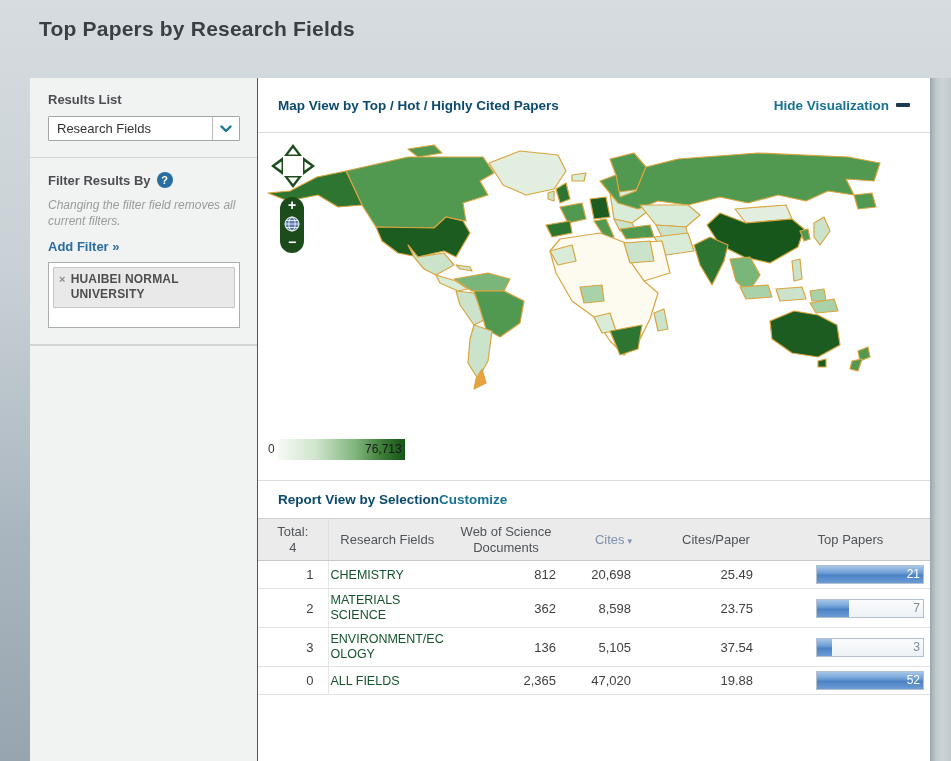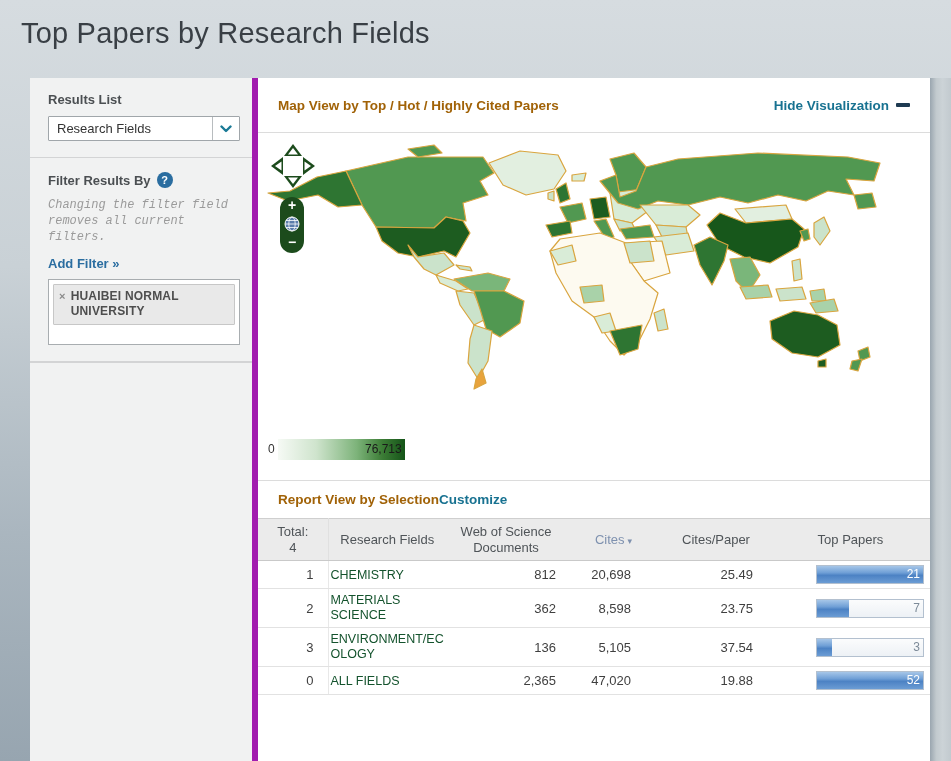--- a/index.html
+++ b/index.html
@@ -5,44 +5,44 @@
   * { margin:0; padding:0; box-sizing:border-box; }
   html,body { width:951px; height:761px; overflow:hidden; }
   body {
     font-family:"Liberation Sans", sans-serif;
     background:linear-gradient(180deg,#d6dce0 0%,#c9d1d6 35%,#aab6bf 70%,#97a5b0 100%);
     position:relative;
     color:#3f3f3f;
   }
   
   .page-title {
-    position:absolute; left:21px; top:17px;
-    font-size:29px; font-weight:normal; color:#393f45; letter-spacing:.2px;
+    position:absolute; left:39px; top:17px;
+    font-size:21px; font-weight:bold; color:#393f45; letter-spacing:.2px;
   }
   
   .app { position:absolute; left:30px; top:78px; width:900px; height:683px; display:flex; }
-  .sidebar { width:228px; background:#f1f2f2; height:100%; border-right:6px solid #a21caf; }
+  .sidebar { width:228px; background:#f1f2f2; height:100%; border-right:1px solid #a21caf; }
   .main { width:672px; background:#ffffff; height:100%; position:relative; }
   .scroll-strip {
     position:absolute; left:930px; top:78px; width:21px; height:683px;
     background:linear-gradient(90deg,#9aa6af 0%,#c2cace 30%,#ccd3d7 60%,#c2cacf 100%);
   }
   
   .side-section { padding:14px 18px 16px 18px; }
   .side-divider { border-top:1px solid #d3d4d5; margin:0; }
   .side-heading { font-size:13px; font-weight:bold; color:#4b4f52; margin-bottom:9px; display:flex; align-items:center; gap:6px;}
   .dropdown {
     width:192px; height:25px; background:#fff; border:1px solid #a0a6aa;
     display:flex; align-items:center; border-radius:1px;
   }
   .dropdown .dd-value { flex:1; font-size:13px; color:#333; padding-left:8px; white-space:nowrap; overflow:hidden;}
   .dropdown .dd-caret {
     width:27px; height:100%; border-left:1px solid #b8bcbf; display:flex; align-items:center; justify-content:center;
   }
-  .note { font-style:italic; font-size:12px; color:#9b9b9b; line-height:1.35; margin-bottom:8px;font-family:Liberation Mono, monospace; }
+  .note { font-style:italic; font-size:12px; color:#9b9b9b; line-height:1.35; margin-bottom:8px; }
   .link-blue { color:#2a6da0; font-weight:bold; font-size:13px; text-decoration:none; cursor:pointer; }
   .filter-box {
     width:192px; min-height:66px; background:#fff; border:1px solid #a8adb0; margin-top:7px; padding:4px;
   }
   .filter-tag {
     background:#e9e9e9; border:1px solid #c7c7c7; border-radius:1px;
     padding:4px 6px 5px 5px; display:flex; gap:5px; font-size:12px; font-weight:bold; color:#4e4e4e;
     line-height:1.25; letter-spacing:.2px;
   }
   .tag-x { color:#8a8a8a; font-size:11px; font-weight:bold; cursor:pointer; margin-top:1px;}
@@ -54,21 +54,21 @@
   .btn {
     background:linear-gradient(180deg,#ffffff,#f4f5f5); border:1px solid #a9b0b6; border-radius:2px;
     font-size:13px; font-weight:bold; color:#39444c; padding:4px 12px; cursor:pointer;
     font-family:"Liberation Sans", sans-serif;
   }
   
   .panel-header {
     height:55px; display:flex; align-items:center; justify-content:space-between;
     padding:0 20px; border-bottom:1px solid #dcdcdc;
   }
-  .panel-title { font-size:13.5px; font-weight:bold; color:#a16207; }
+  .panel-title { font-size:13.5px; font-weight:bold; color:#0c4a6e; }
   .link-teal { color:#187291; font-weight:bold; font-size:13.5px; text-decoration:none; cursor:pointer;
     display:flex; align-items:center; gap:7px;}
   .minus-icon { display:inline-block; width:14px; height:4px; background:#1e3a52; border-radius:1px;}
   
   .map-region { position:relative; height:348px; border-bottom:1px solid #dcdcdc; overflow:hidden; }
   .map-svg { position:absolute; left:0; top:0; }
   .map-controls { position:absolute; left:12px; top:10px; width:48px; }
   .zoom-pill {
     width:24px; height:56px; background:#1c4b1c; border-radius:12px; margin:4px 0 0 10px;
     display:flex; flex-direction:column; align-items:center; justify-content:space-between;

